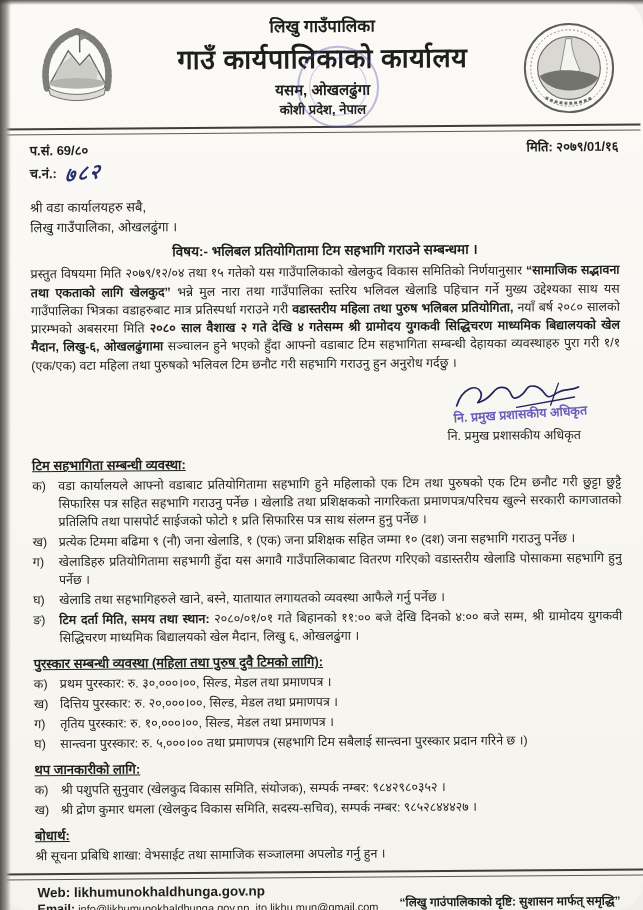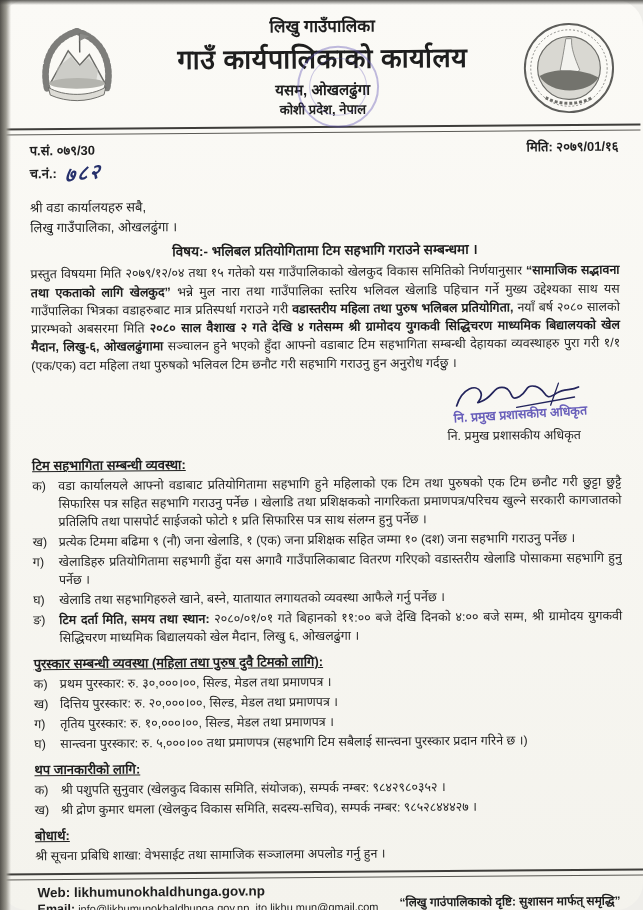--- a/index.html
+++ b/index.html
@@ -102,21 +102,21 @@
           <path d="M47,20 C45,32 43,43 41,52 C47,58 55,58 61,52 C56,40 52,29 53,20 Z" fill="#f3f3ef" stroke="#8d8d89" stroke-width="1"></path>
           <path d="M20,58 C34,49 66,51 80,60 C71,77 30,78 20,58 Z" fill="#73736d"></path>
           <path d="M26,80 C40,88 60,88 74,80" stroke="#6d6d69" fill="none" stroke-width="3" stroke-dasharray="3 2"></path>
         </svg>
       </div>
     </div>
 
     <div class="sep"></div>
 
     <div class="meta-row">
-      <span class="b">प.सं. ०७९/30</span>
+      <span class="b">प.सं. 69/८०</span>
       <span class="b">मिति: २०७९/01/१६</span>
     </div>
     <div class="cha-row">
       <span class="b">च.नं.:</span>
       <span class="hand">७८२</span>
     </div>
 
     <div class="addr">
       <div>श्री वडा कार्यालयहरु सबै,</div>
       <div>लिखु गाउँपालिका, ओखलढुंगा ।</div>

